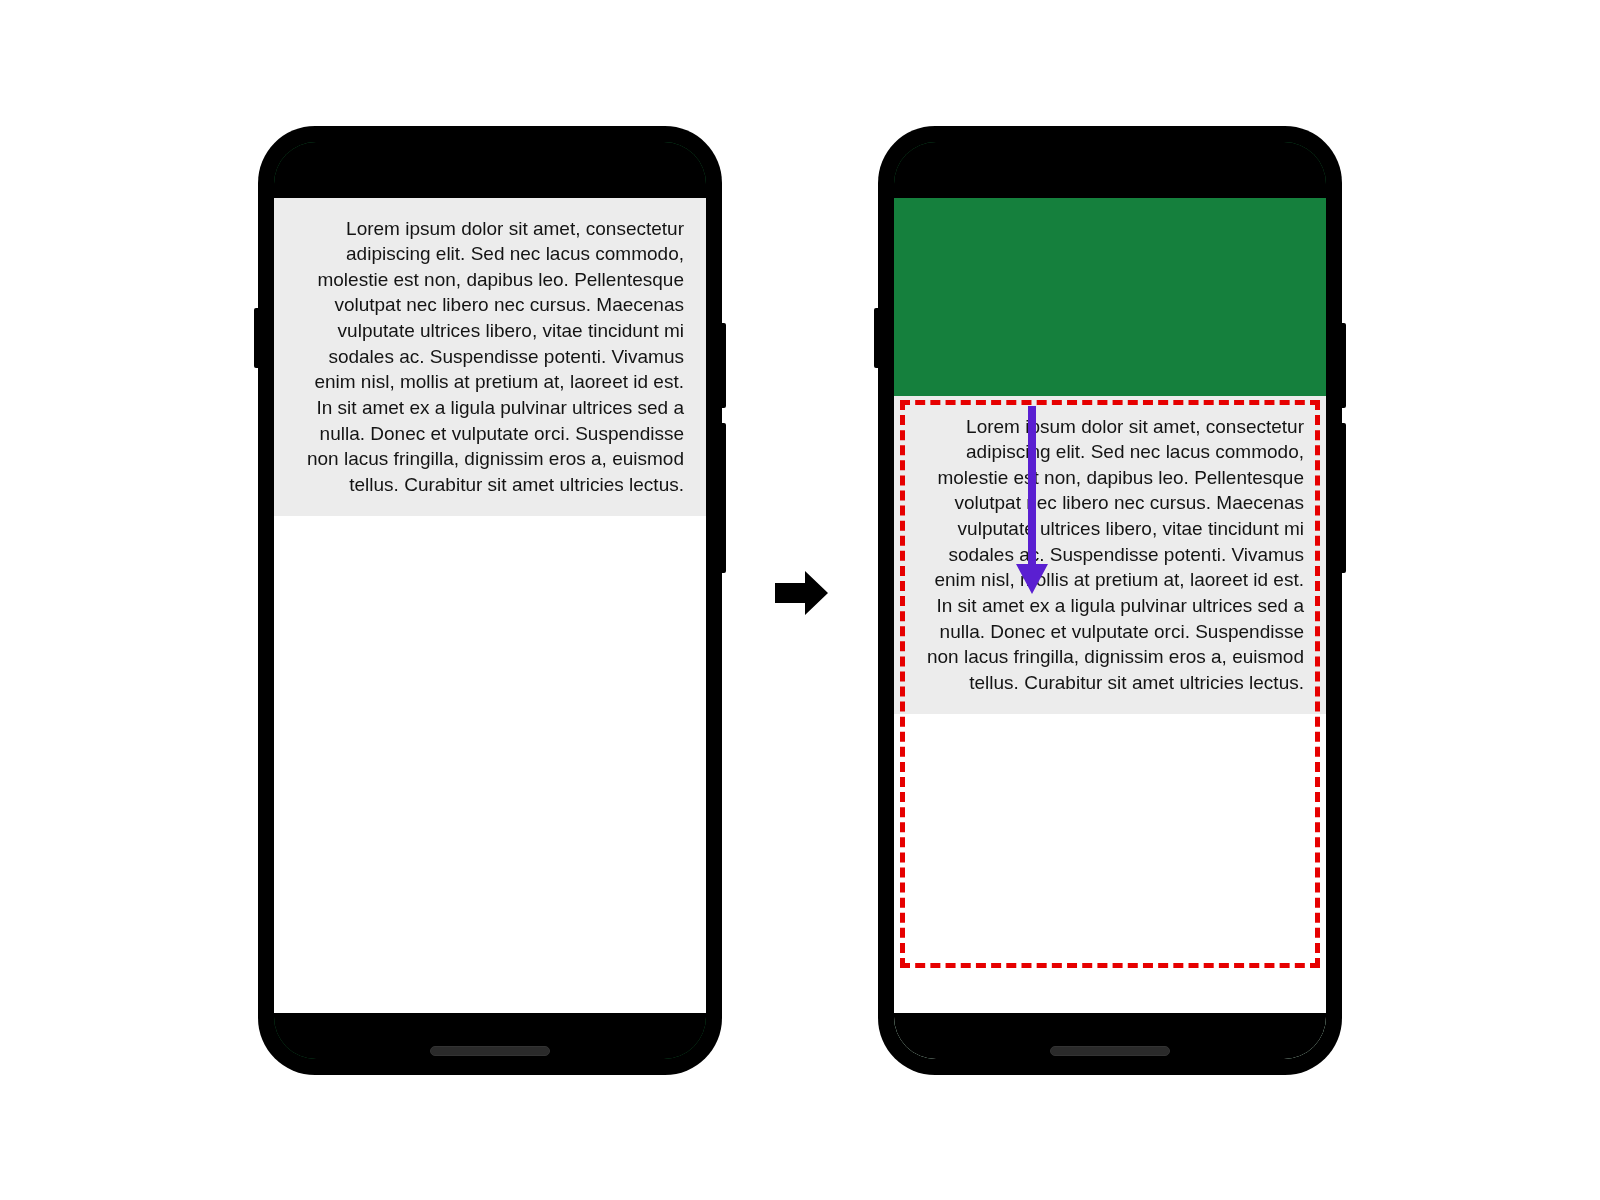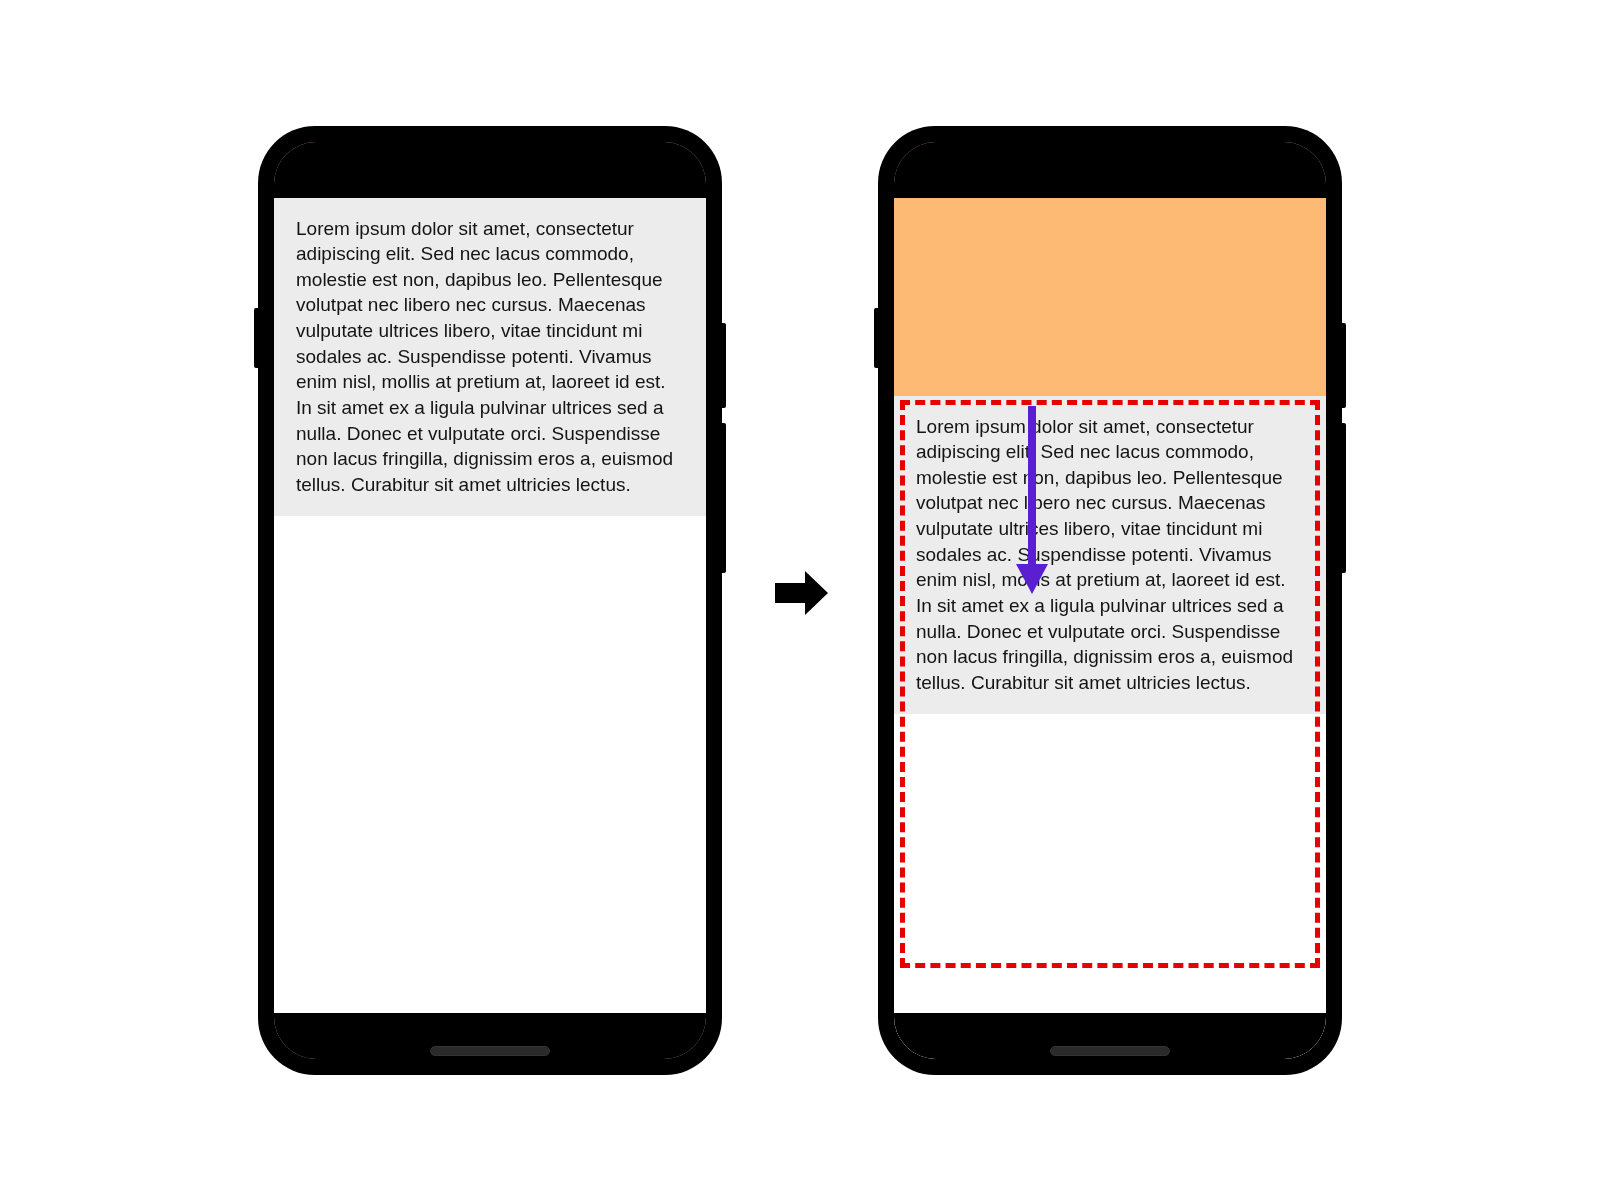--- a/index.html
+++ b/index.html
@@ -67,24 +67,25 @@
       top: 28px;
       left: 70px;
       display: flex;
       align-items: center;
       gap: 10px;
     }
     
     .phone-screen {
       width: 100%;
       height: 100%;
-      background: #fdba74;
+      background: #15803d;
       border-radius: 42px;
       overflow: hidden;
       position: relative;
+      text-align: right;
     }
     
     .status-bar {
       height: 56px;
       background: #000;
     }
     
     .nav-bar {
       position: absolute;
       bottom: 0;

